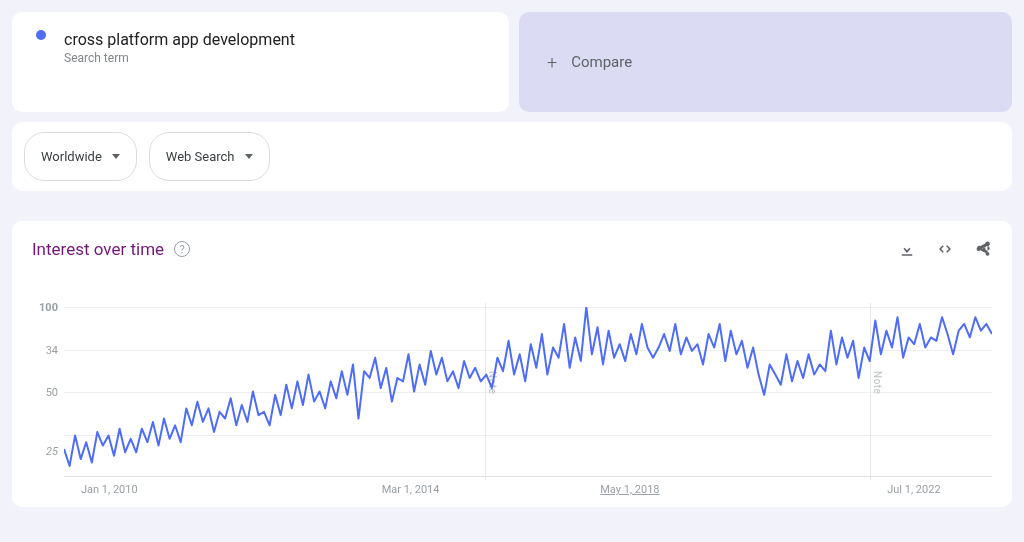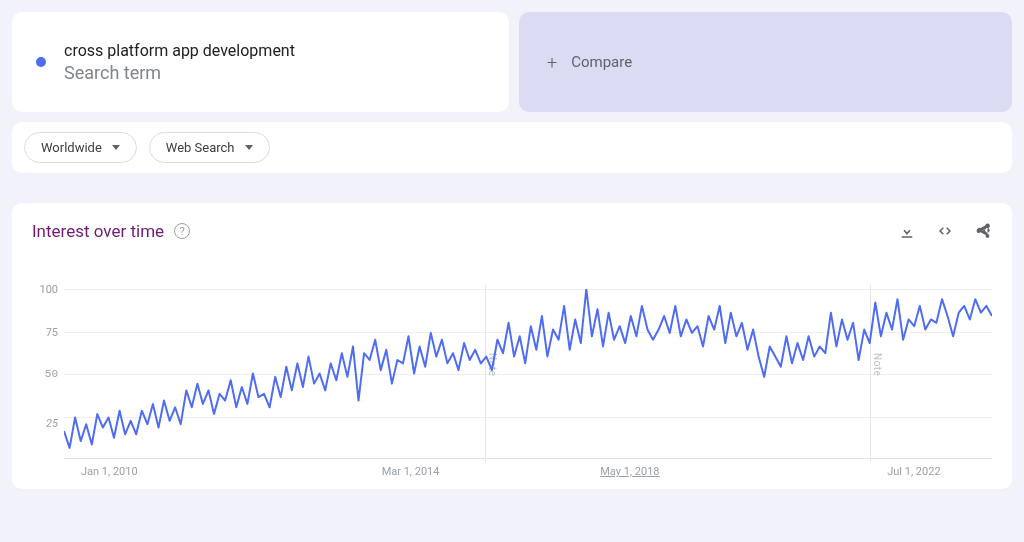--- a/index.html
+++ b/index.html
@@ -13,29 +13,28 @@
     color: #3c4043;
   }
   .content { padding: 12px; }
   .top-row { display: flex; gap: 10px; }
   .term-card {
     flex: 0 0 497px;
     background: #fff;
     border-radius: 10px;
     padding: 18px 24px;
     display: flex;
-    align-items: center;
     min-height: 100px;
   }
   .bullet {
     width: 10px; height: 10px; border-radius: 50%;
     margin-right: 18px;
   }
   .term-text .title { font-size: 16px; color: #202124; }
-  .term-text .subtitle { font-size: 18px; color: #80868b; margin-top: 2px; }
+  .term-text .subtitle { font-size: 12px; color: #80868b; margin-top: 2px; }
   .compare-card {
     flex: 1;
     background: #dbdcf4;
     border-radius: 10px;
     display: flex;
     align-items: center;
     justify-content: flex-start;
     padding-left: 28px;
     color: #5f6368;
     cursor: pointer;
@@ -46,21 +45,21 @@
     margin-top: 10px;
     background: #fff;
     border-radius: 10px;
     padding: 10px 12px;
     display: flex;
     gap: 12px;
   }
   .pill {
     border: 1px solid #dadce0;
     border-radius: 20px;
-    padding: 7px 16px;
+    padding: 16px 16px;
     font-size: 13px;
     color: #3c4043;
     display: inline-flex;
     align-items: center;
     gap: 10px;
     cursor: pointer;
     background: #fff;
   }
   .caret {
     width: 0; height: 0;
@@ -160,24 +159,24 @@
             <circle cx="6" cy="12" r="2.6"></circle>
             <circle cx="18" cy="5.5" r="2.6"></circle>
             <circle cx="18" cy="18.5" r="2.6"></circle>
             <path d="M7.8 11l8.5-4.7.9 1.6-8.5 4.7zM7.8 13l8.5 4.7.9-1.6-8.5-4.7z"></path>
           </svg>
       </div>
     </div>
 
     <div class="plot-wrap">
       <div class="y-axis" id="yaxis">
-          <div class="tick" style="top: 134px; font-style: italic;">25</div>
-          <div class="tick" style="top: 85px; font-family: Liberation Mono, monospace;">50</div>
-          <div class="tick" style="top: 42.5px;">75</div>
-          <div class="tick" style="top: 0px;">100</div>
+          <div class="tick" style="top: 144px; font-style: italic;">25</div>
+          <div class="tick" style="top: 85px;">50</div>
+          <div class="tick" style="top: 42.5px;">34</div>
+          <div class="tick" style="top: 0px; font-weight: bold;">100</div>
         </div>
       <div class="plot-area" id="plot">
           <div class="hgrid" style="top: 127.5px;"></div>
           <div class="hgrid" style="top: 85px;"></div>
           <div class="hgrid" style="top: 42.5px;"></div>
           <div class="hgrid" style="top: 0px;"></div>
           <div class="vgrid" style="left: 45.4%;"></div>
           <div class="note-label" style="left: calc(45.4% + 2px); top: 38%;">Note</div>
           <div class="vgrid" style="left: 86.8%;"></div>
           <div class="note-label" style="left: calc(86.8% + 2px); top: 38%;">Note</div>

